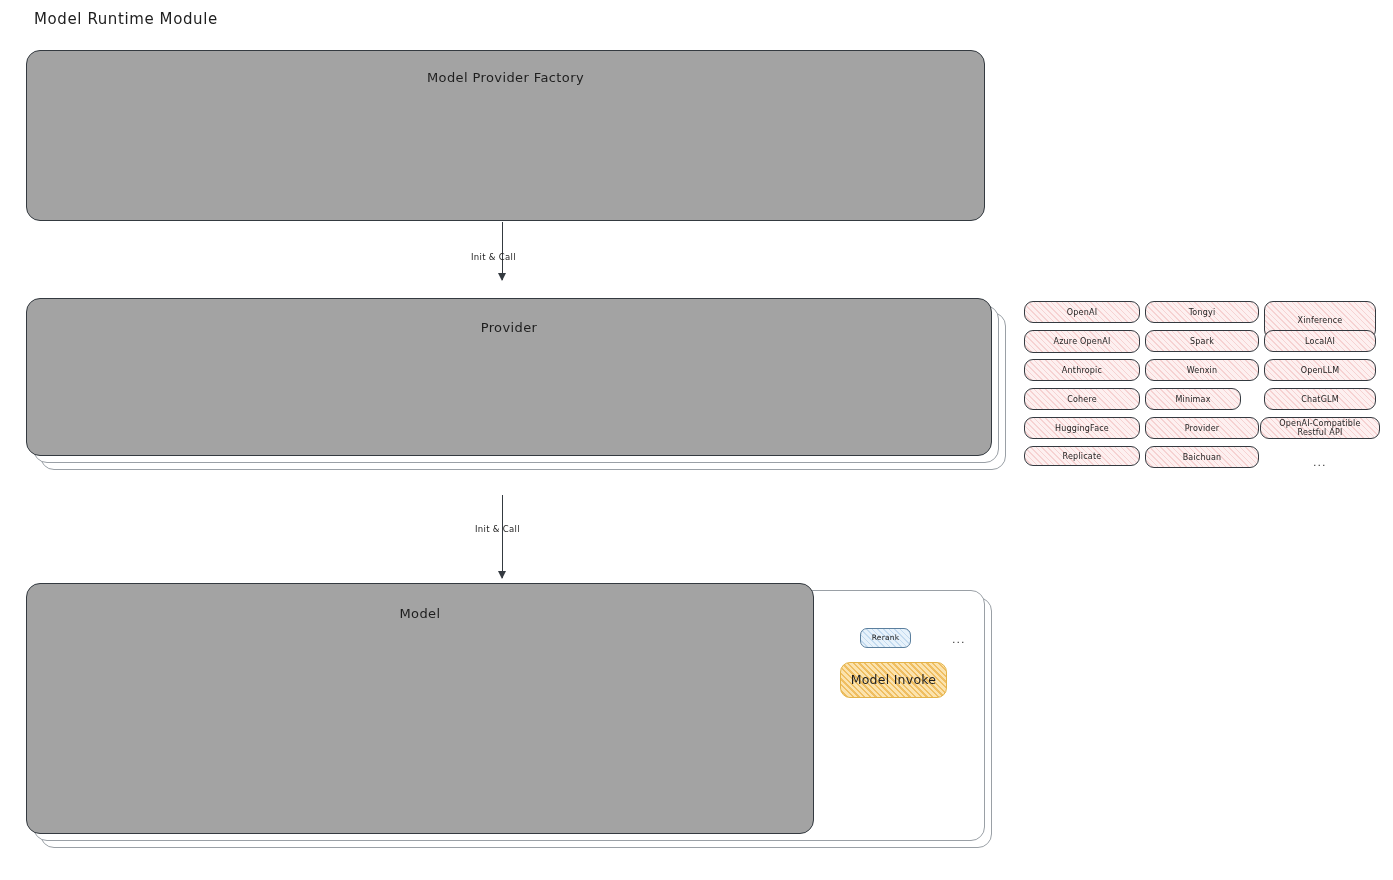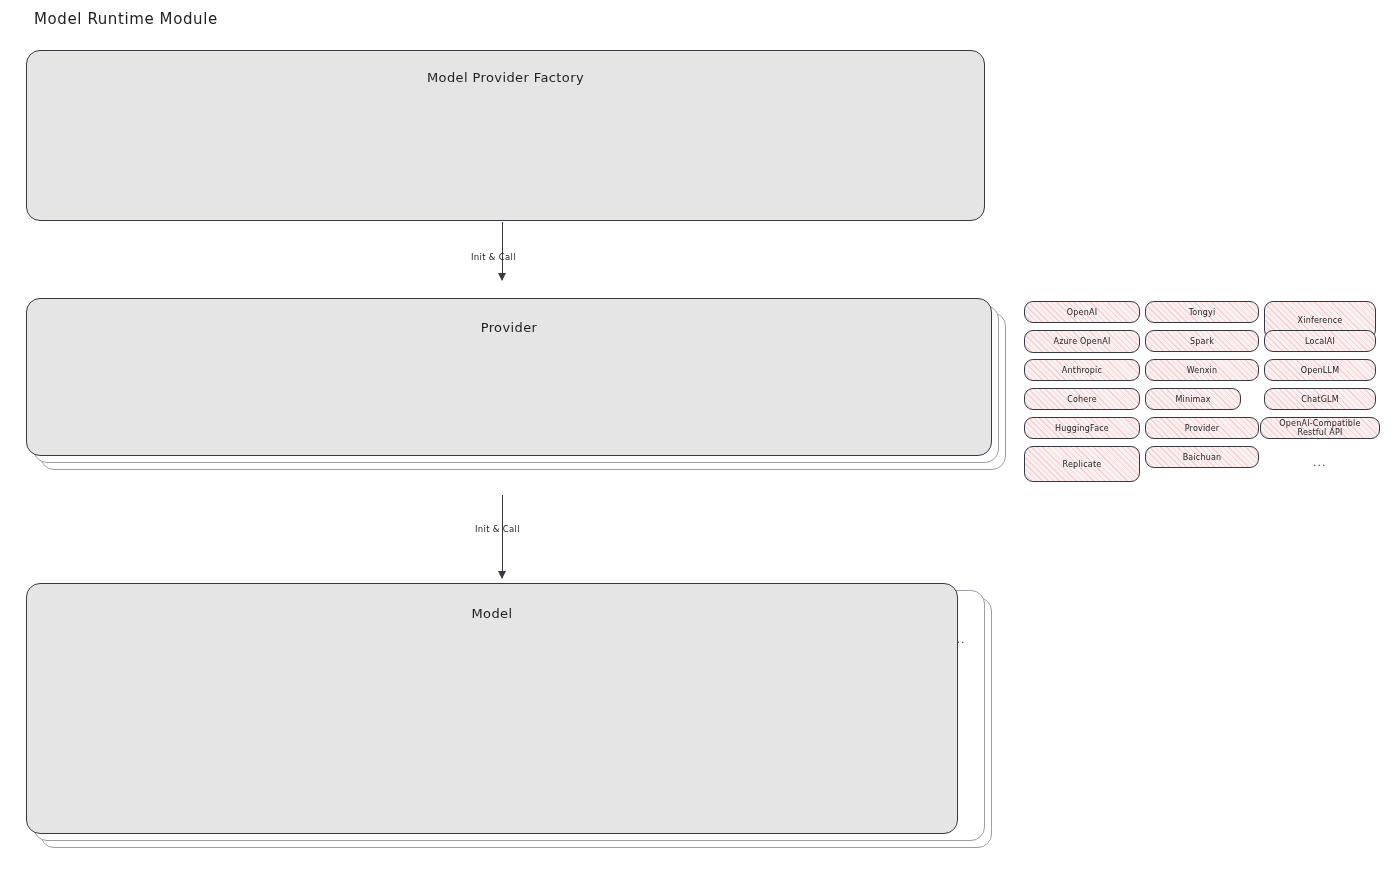--- a/index.html
+++ b/index.html
@@ -17,21 +17,21 @@
   #page-title{
     position:absolute;left:34px;top:10px;
     font-size:15px;letter-spacing:.6px;color:#1e1e1e;
   }
 
   
   .frame{
     position:absolute;
     border:1.3px solid #343a40;
     border-radius:14px;
-    background:#e5e5e5;
+    background:#a3a3a3;
     box-sizing:border-box;
   }
   .frame.ghost{
     border-color:#9aa0a6;
     background:#ffffff;
     z-index:0;
   }
   .frame.top{z-index:3;}
   .frame-title{
     position:absolute;left:0;right:0;
@@ -186,21 +186,21 @@
   </div>
   <div class="pill" style="left:1024px;top:359px;width:116px;height:22px;">
     <span>Anthropic</span>
   </div>
   <div class="pill" style="left:1024px;top:388px;width:116px;height:22px;">
     <span>Cohere</span>
   </div>
   <div class="pill" style="left:1024px;top:417px;width:116px;height:22px;">
     <span>HuggingFace</span>
   </div>
-  <div class="pill" style="left:1024px;top:446px;width:116px;height:36px;">
+  <div class="pill" style="left:1024px;top:446px;width:116px;height:20px;">
     <span>Replicate</span>
   </div>
 
   <div class="pill" style="left:1145px;top:301px;width:114px;height:22px;">
     <span>Tongyi</span>
   </div>
   <div class="pill" style="left:1145px;top:330px;width:114px;height:22px;">
     <span>Spark</span>
   </div>
   <div class="pill" style="left:1145px;top:359px;width:114px;height:22px;text-align:right;">
@@ -234,21 +234,21 @@
   <div class="ellipsis" style="left:1313px;top:457px;">...</div>
 
   <div class="arrow" style="left:502px;top:495px;height:83px;">
     <div class="shaft" style="height:83px;"></div>
     <div class="head"></div>
   </div>
   <div class="arrow-label" style="left:475px;top:524px;">Init &amp; Call</div>
 
   <div class="frame ghost" style="left:40px;top:597px;width:952px;height:251px;"></div>
   <div class="frame ghost" style="left:33px;top:590px;width:952px;height:251px;"></div>
-  <div class="frame top" style="left:26px;top:583px;width:932px;height:251px;">
+  <div class="frame top" style="left:26px;top:583px;width:788px;height:251px;">
     <div class="frame-title" style="top:22px;">Model</div>
   </div>
 
   <div class="tag" style="left:130px;top:627px;width:50px;height:22px;">
     <span>LLM</span>
   </div>
   <div class="tag plain" style="left:185px;top:623px;width:72px;height:15px;">
     <span>Completion Model</span>
   </div>
   <div class="tag plain" style="left:185px;top:639px;width:72px;height:15px;">

